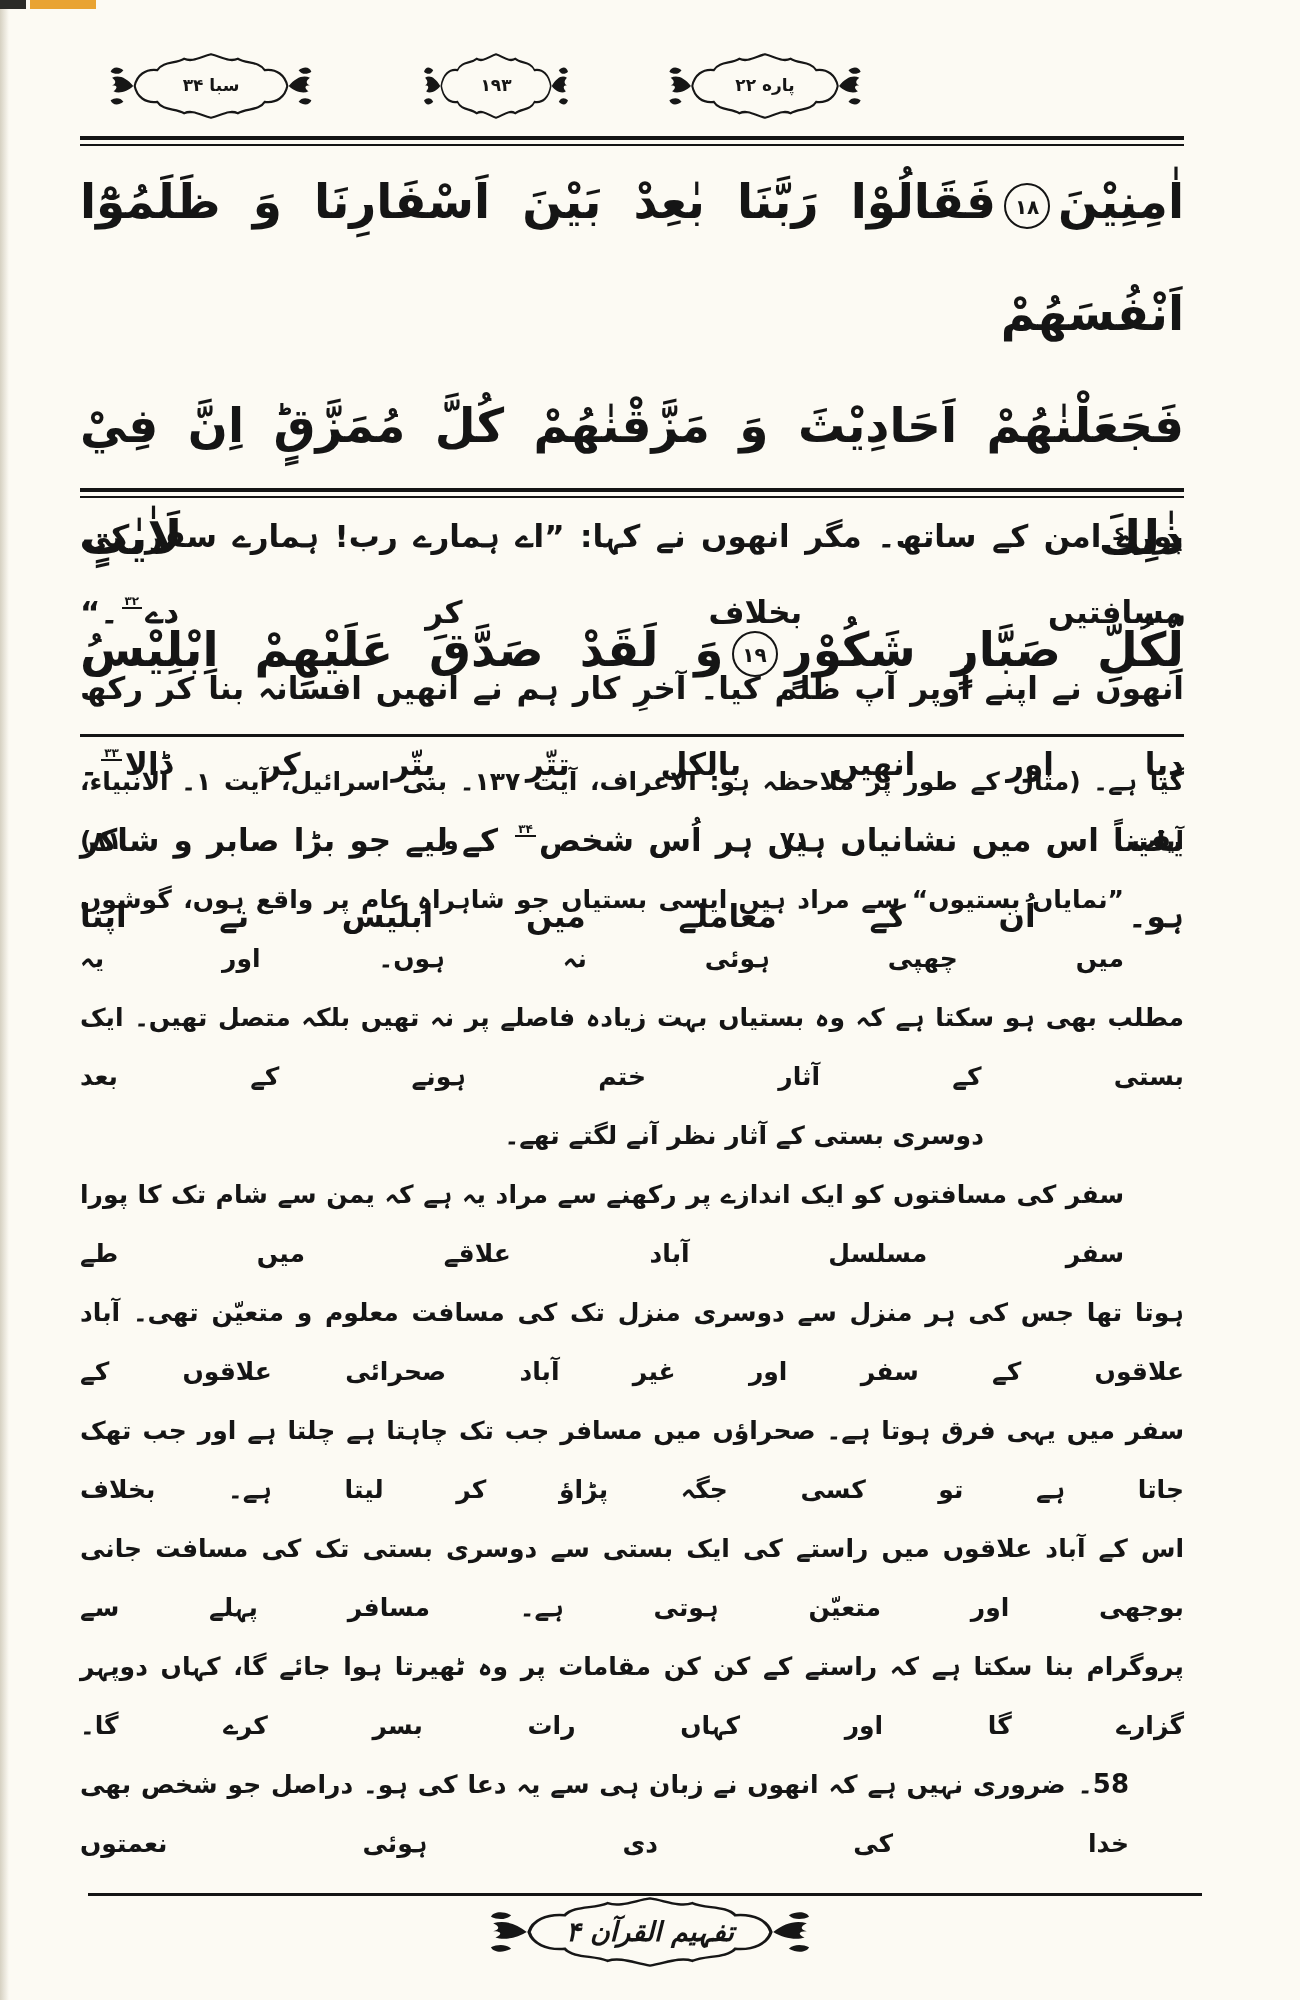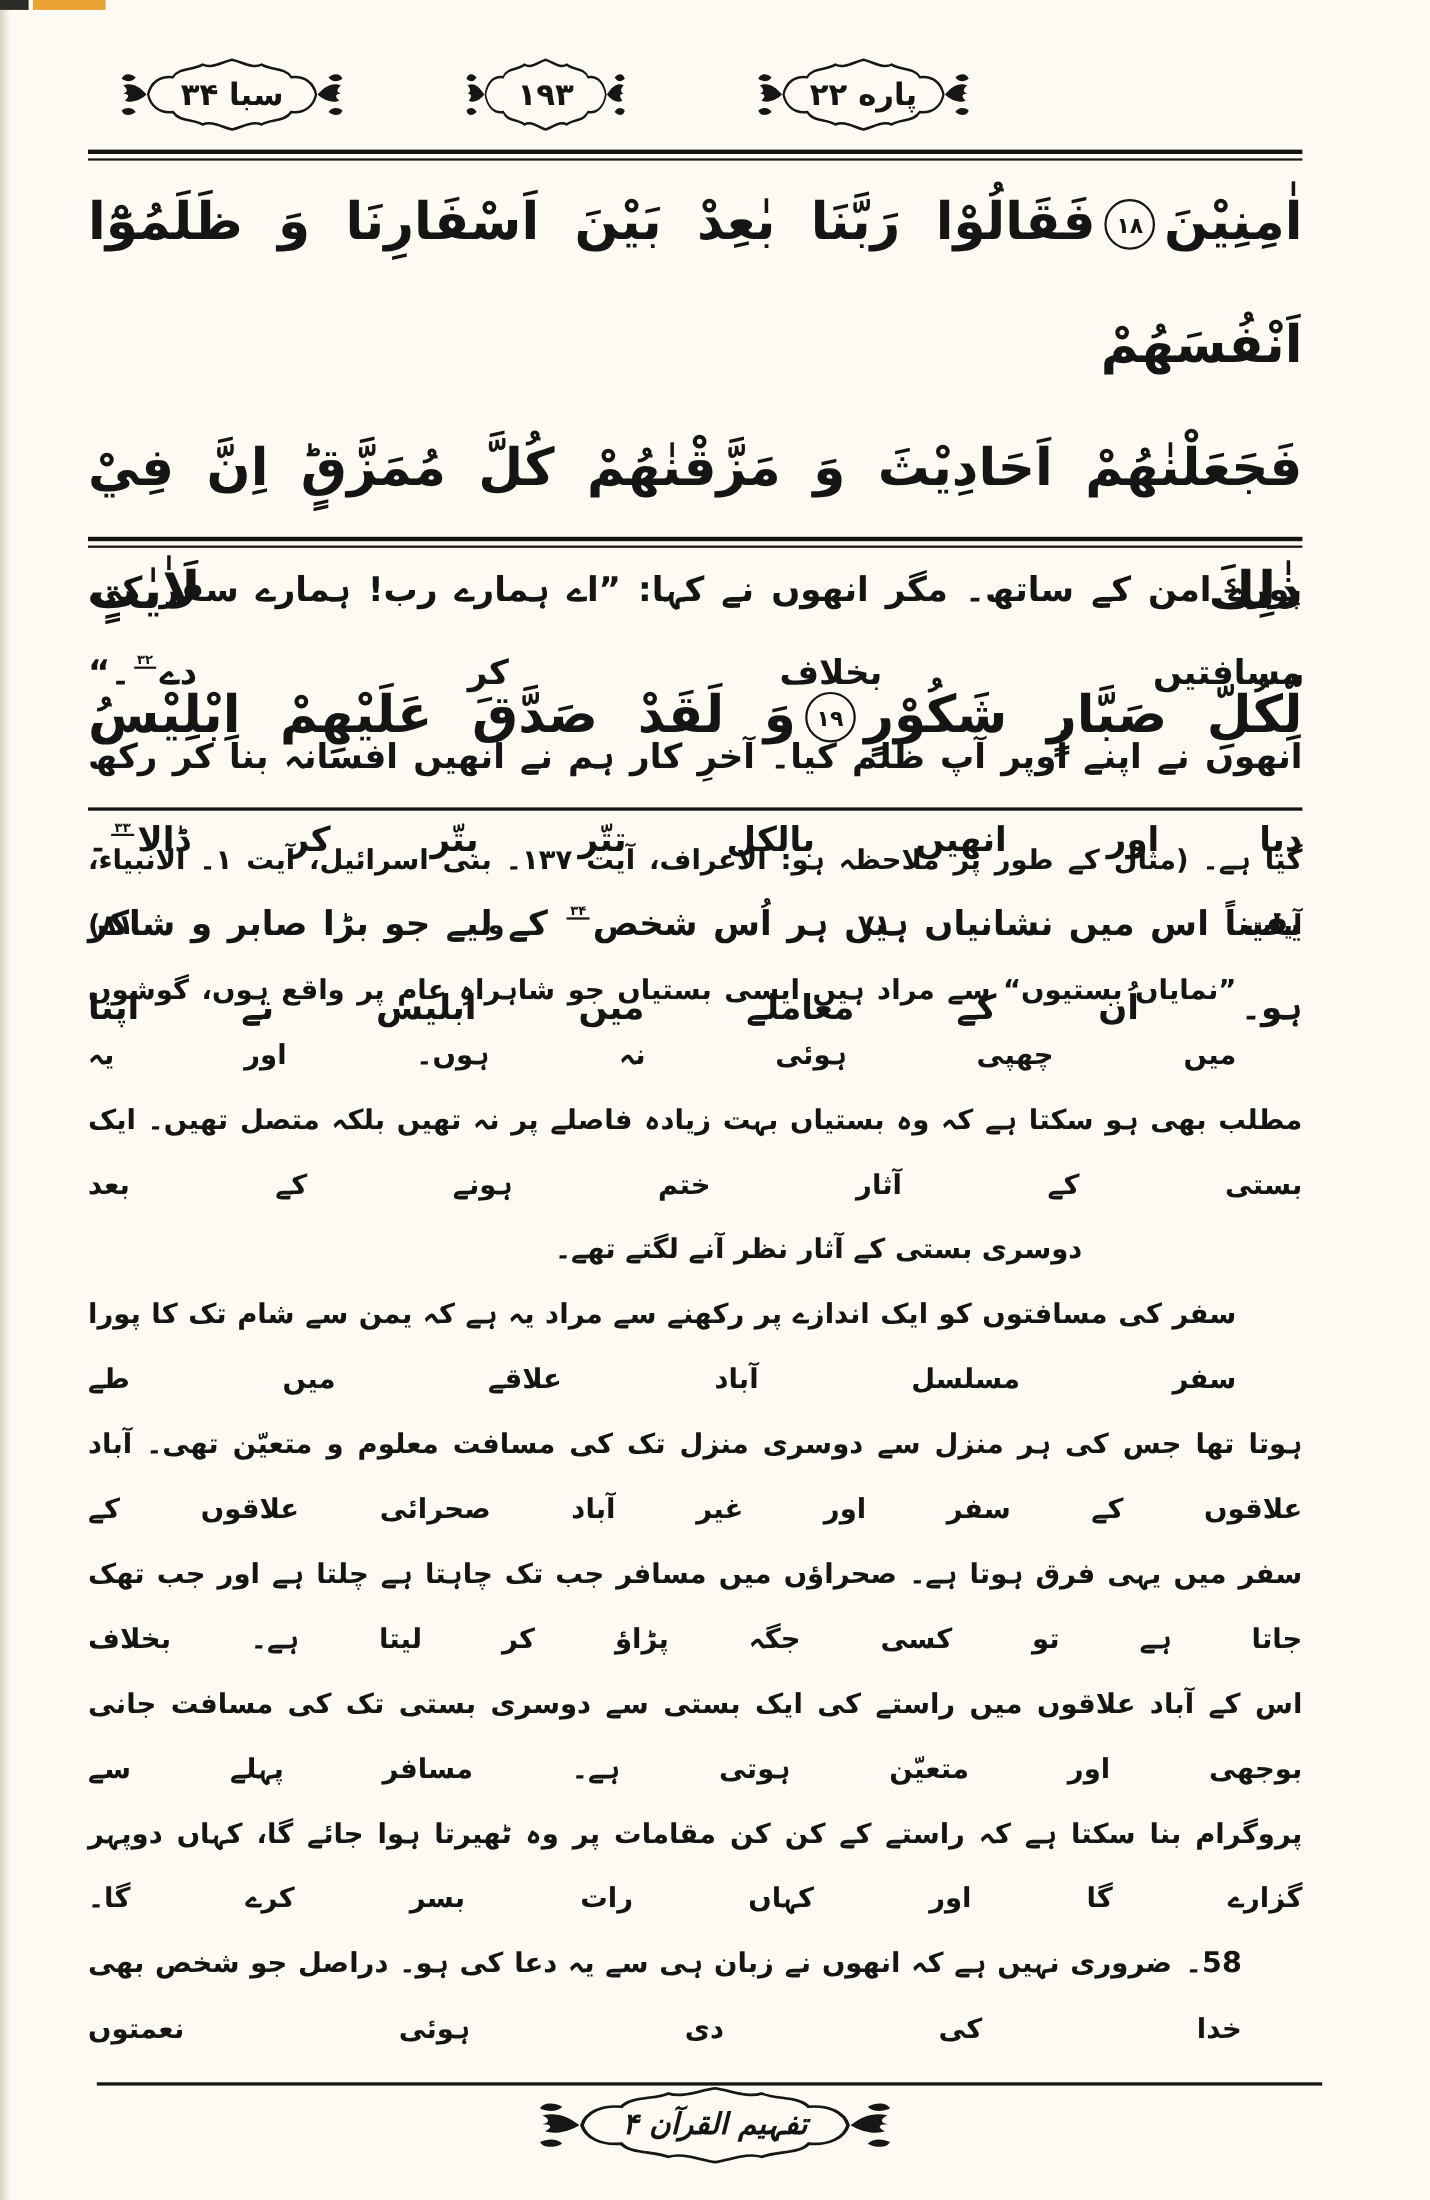--- a/index.html
+++ b/index.html
@@ -14,24 +14,24 @@
   .art-yellow{position:absolute;left:30px;top:0;width:66px;height:9px;background:#e9a332;}
 
   .sec{position:absolute;left:80px;width:1104px;direction:rtl;}
   .rule-double{border-top:4px solid #141414;border-bottom:2px solid #141414;height:4px;}
   .rule-single{border-top:3px solid #141414;height:0;}
 
   
   .badge{position:absolute;height:68px;}
   .badge svg{position:absolute;inset:0;width:100%;height:100%;}
   .badge-text{position:absolute;inset:0;display:flex;align-items:center;justify-content:center;
-    font-size:28px;font-weight:700;direction:rtl;padding-bottom:2px;}
+    font-size:17px;font-weight:700;direction:rtl;padding-bottom:2px;}
   #badge-left{left:105px;top:52px;width:212px;}
   #badge-center{left:420px;top:52px;width:152px;}
-  #badge-right{left:684px;top:52px;width:202px;text-align:right;}
+  #badge-right{left:664px;top:52px;width:202px;text-align:right;}
   #badge-footer{left:50%;margin-left:-168px;top:1896px;width:336px;height:72px;}
   #badge-footer .badge-text{font-size:27px;font-style:italic;}
 
   
   .quran{top:146px;}
   .q-line{font-size:47px;font-weight:700;line-height:112px;
     text-align:justify;text-align-last:justify;white-space:normal;}
   .circle{display:inline-block;width:46px;height:46px;line-height:44px;box-sizing:border-box;
     border:2.5px solid #141414;border-radius:50%;font-size:20px;font-weight:700;
     text-align:center;text-align-last:center;vertical-align:middle;margin:0 8px;}

